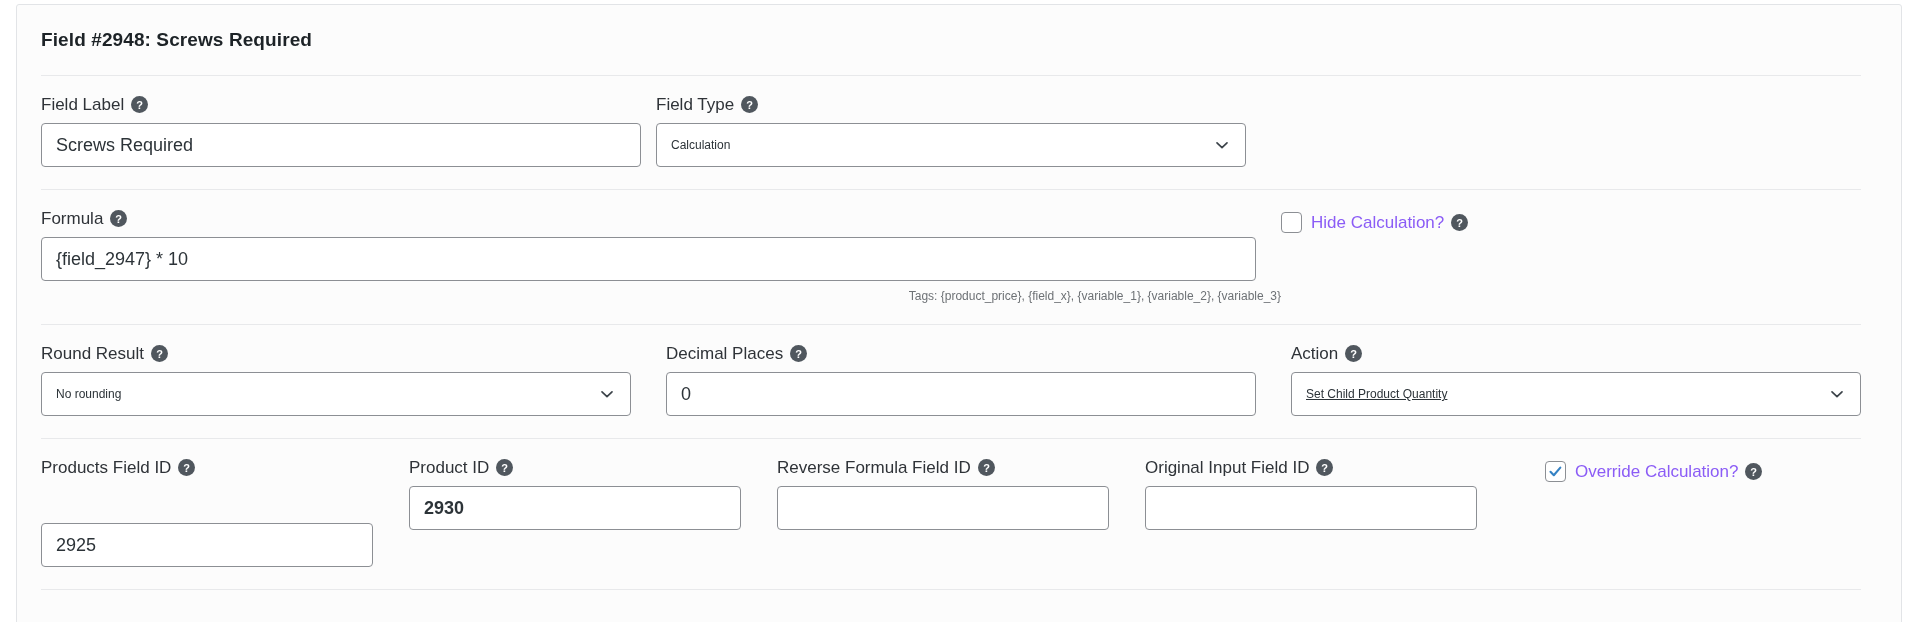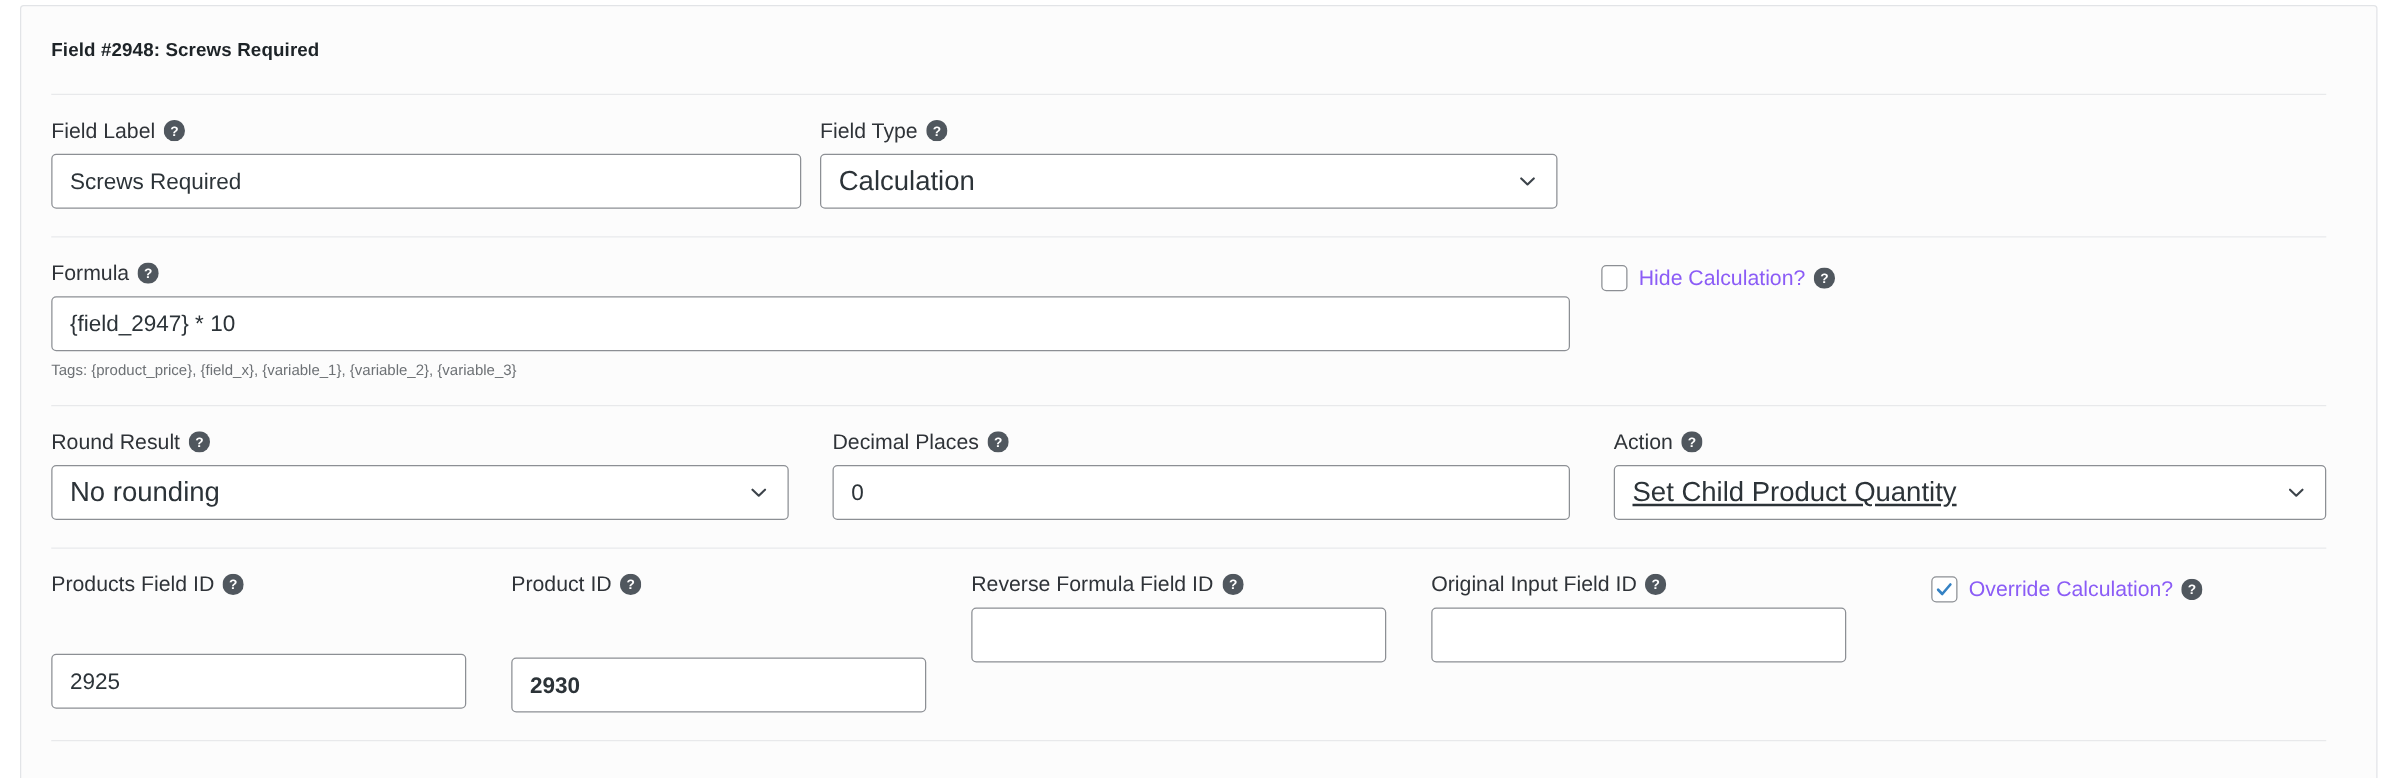--- a/index.html
+++ b/index.html
@@ -28,38 +28,39 @@
   }
 
   .card-header {
     height: 70px;
     display: flex;
     align-items: center;
     padding-left: 24px;
     box-sizing: border-box;
   }
   .card-header-title {
-    font-size: 15px;
+    font-size: 19px;
     font-weight: bold;
     color: #1d2327;
     letter-spacing: 0.1px;
   }
 
   .divider {
     height: 1px;
     background: #e8e9eb;
     margin-left: 24px;
     margin-right: 40px;
   }
 
   .row {
     display: flex;
     padding: 20px 0 22px 24px;
     box-sizing: border-box;
     position: relative;
+    text-align: right;
   }
 
   .field-group {
     display: flex;
     flex-direction: column;
     box-sizing: border-box;
   }
 
   .field-label {
     font-size: 17px;
@@ -97,21 +98,21 @@
     align-items: center;
     outline: none;
   }
   .text-input.empty { color: #2c3338; }
 
   .select-box {
     height: 44px;
     border: 1px solid #8c8f94;
     border-radius: 4px;
     background: #ffffff;
-    font-size: 22px;
+    font-size: 12px;
     color: #2c3338;
     padding: 0 14px;
     box-sizing: border-box;
     display: flex;
     align-items: center;
     justify-content: space-between;
     cursor: pointer;
     outline: none;
   }
   .select-value { line-height: 1; }
@@ -169,21 +170,21 @@
   .r3-round { width: 625px; }
   .r3-round .select-box { width: 590px; }
   .r3-dec   { width: 625px; }
   .r3-dec .text-input { width: 590px; }
   .r3-action { width: 600px; }
   .r3-action .select-box { width: 570px; text-decoration: underline; }
 
   
   .r4-a { width: 368px; gap: 37px; }
   .r4-a .text-input { width: 332px; }
-  .r4-b { width: 368px; gap: 40px; }
+  .r4-b { width: 368px; }
   .r4-b .text-input { width: 332px; font-weight: bold; }
   .r4-c { width: 368px; }
   .r4-c .text-input { width: 332px; }
   .r4-d { width: 400px; }
   .r4-d .text-input { width: 332px; }
   .r4-override { padding-top: 2px; }
 </style>
 </head>
 <body>
 

